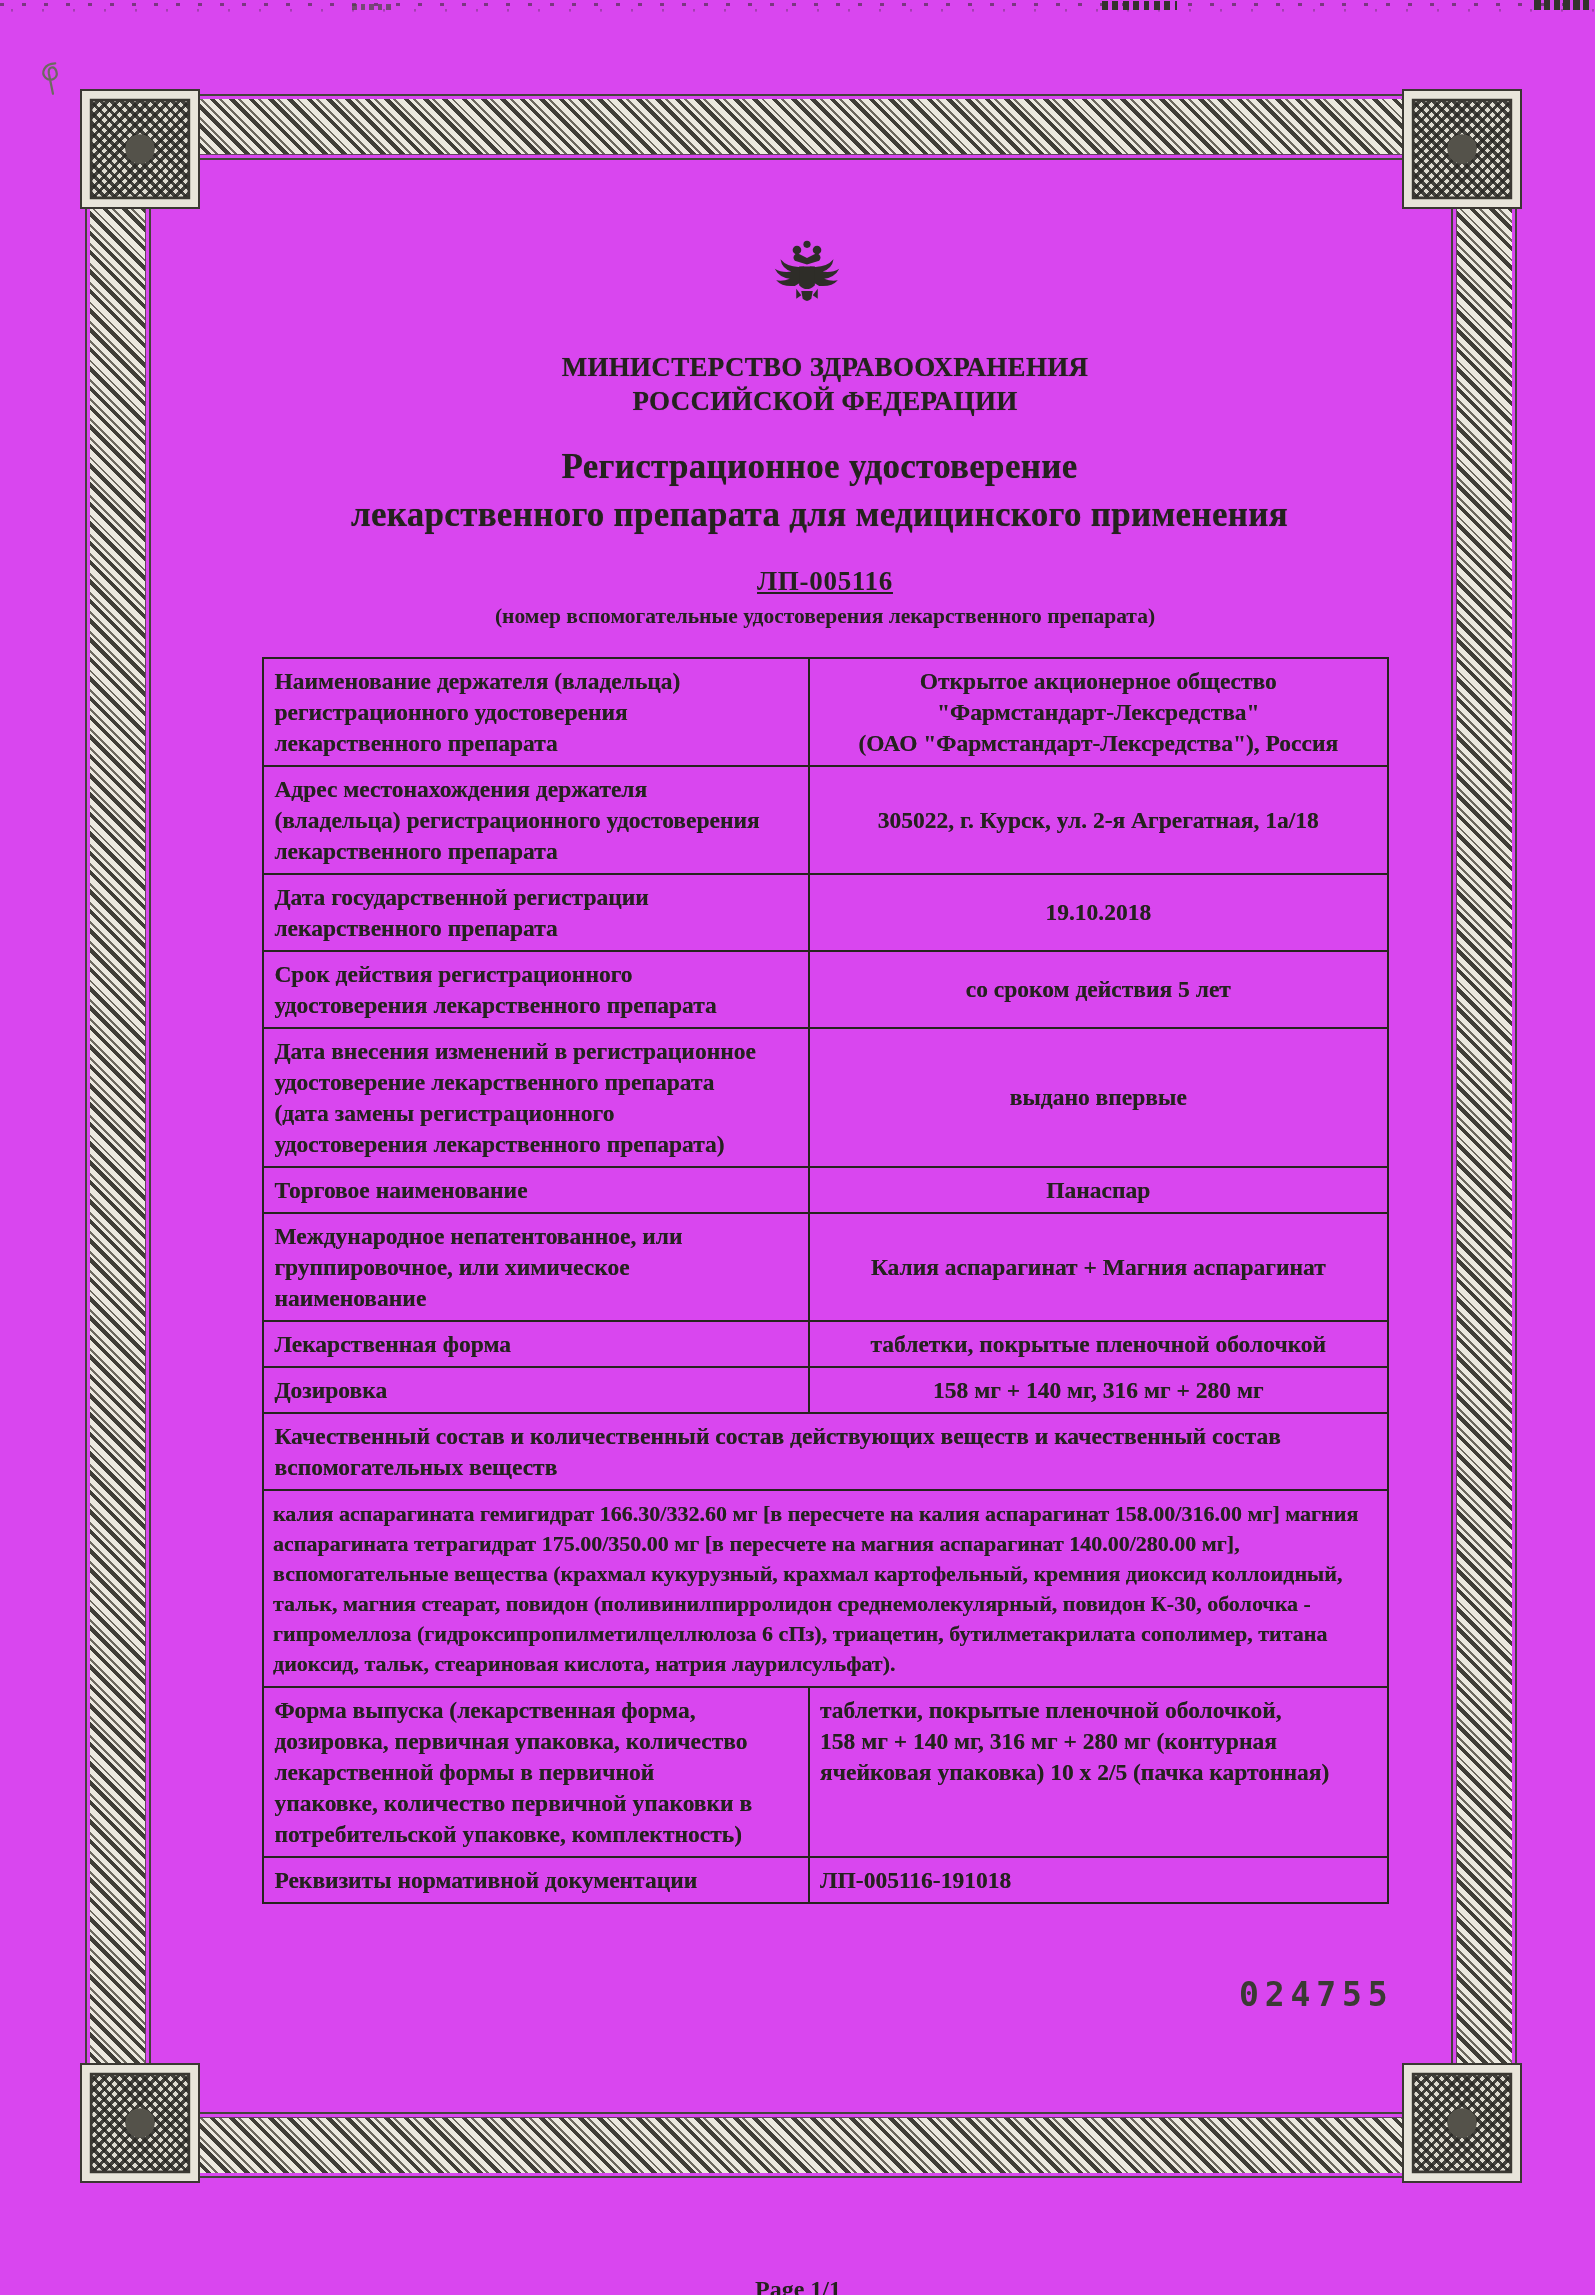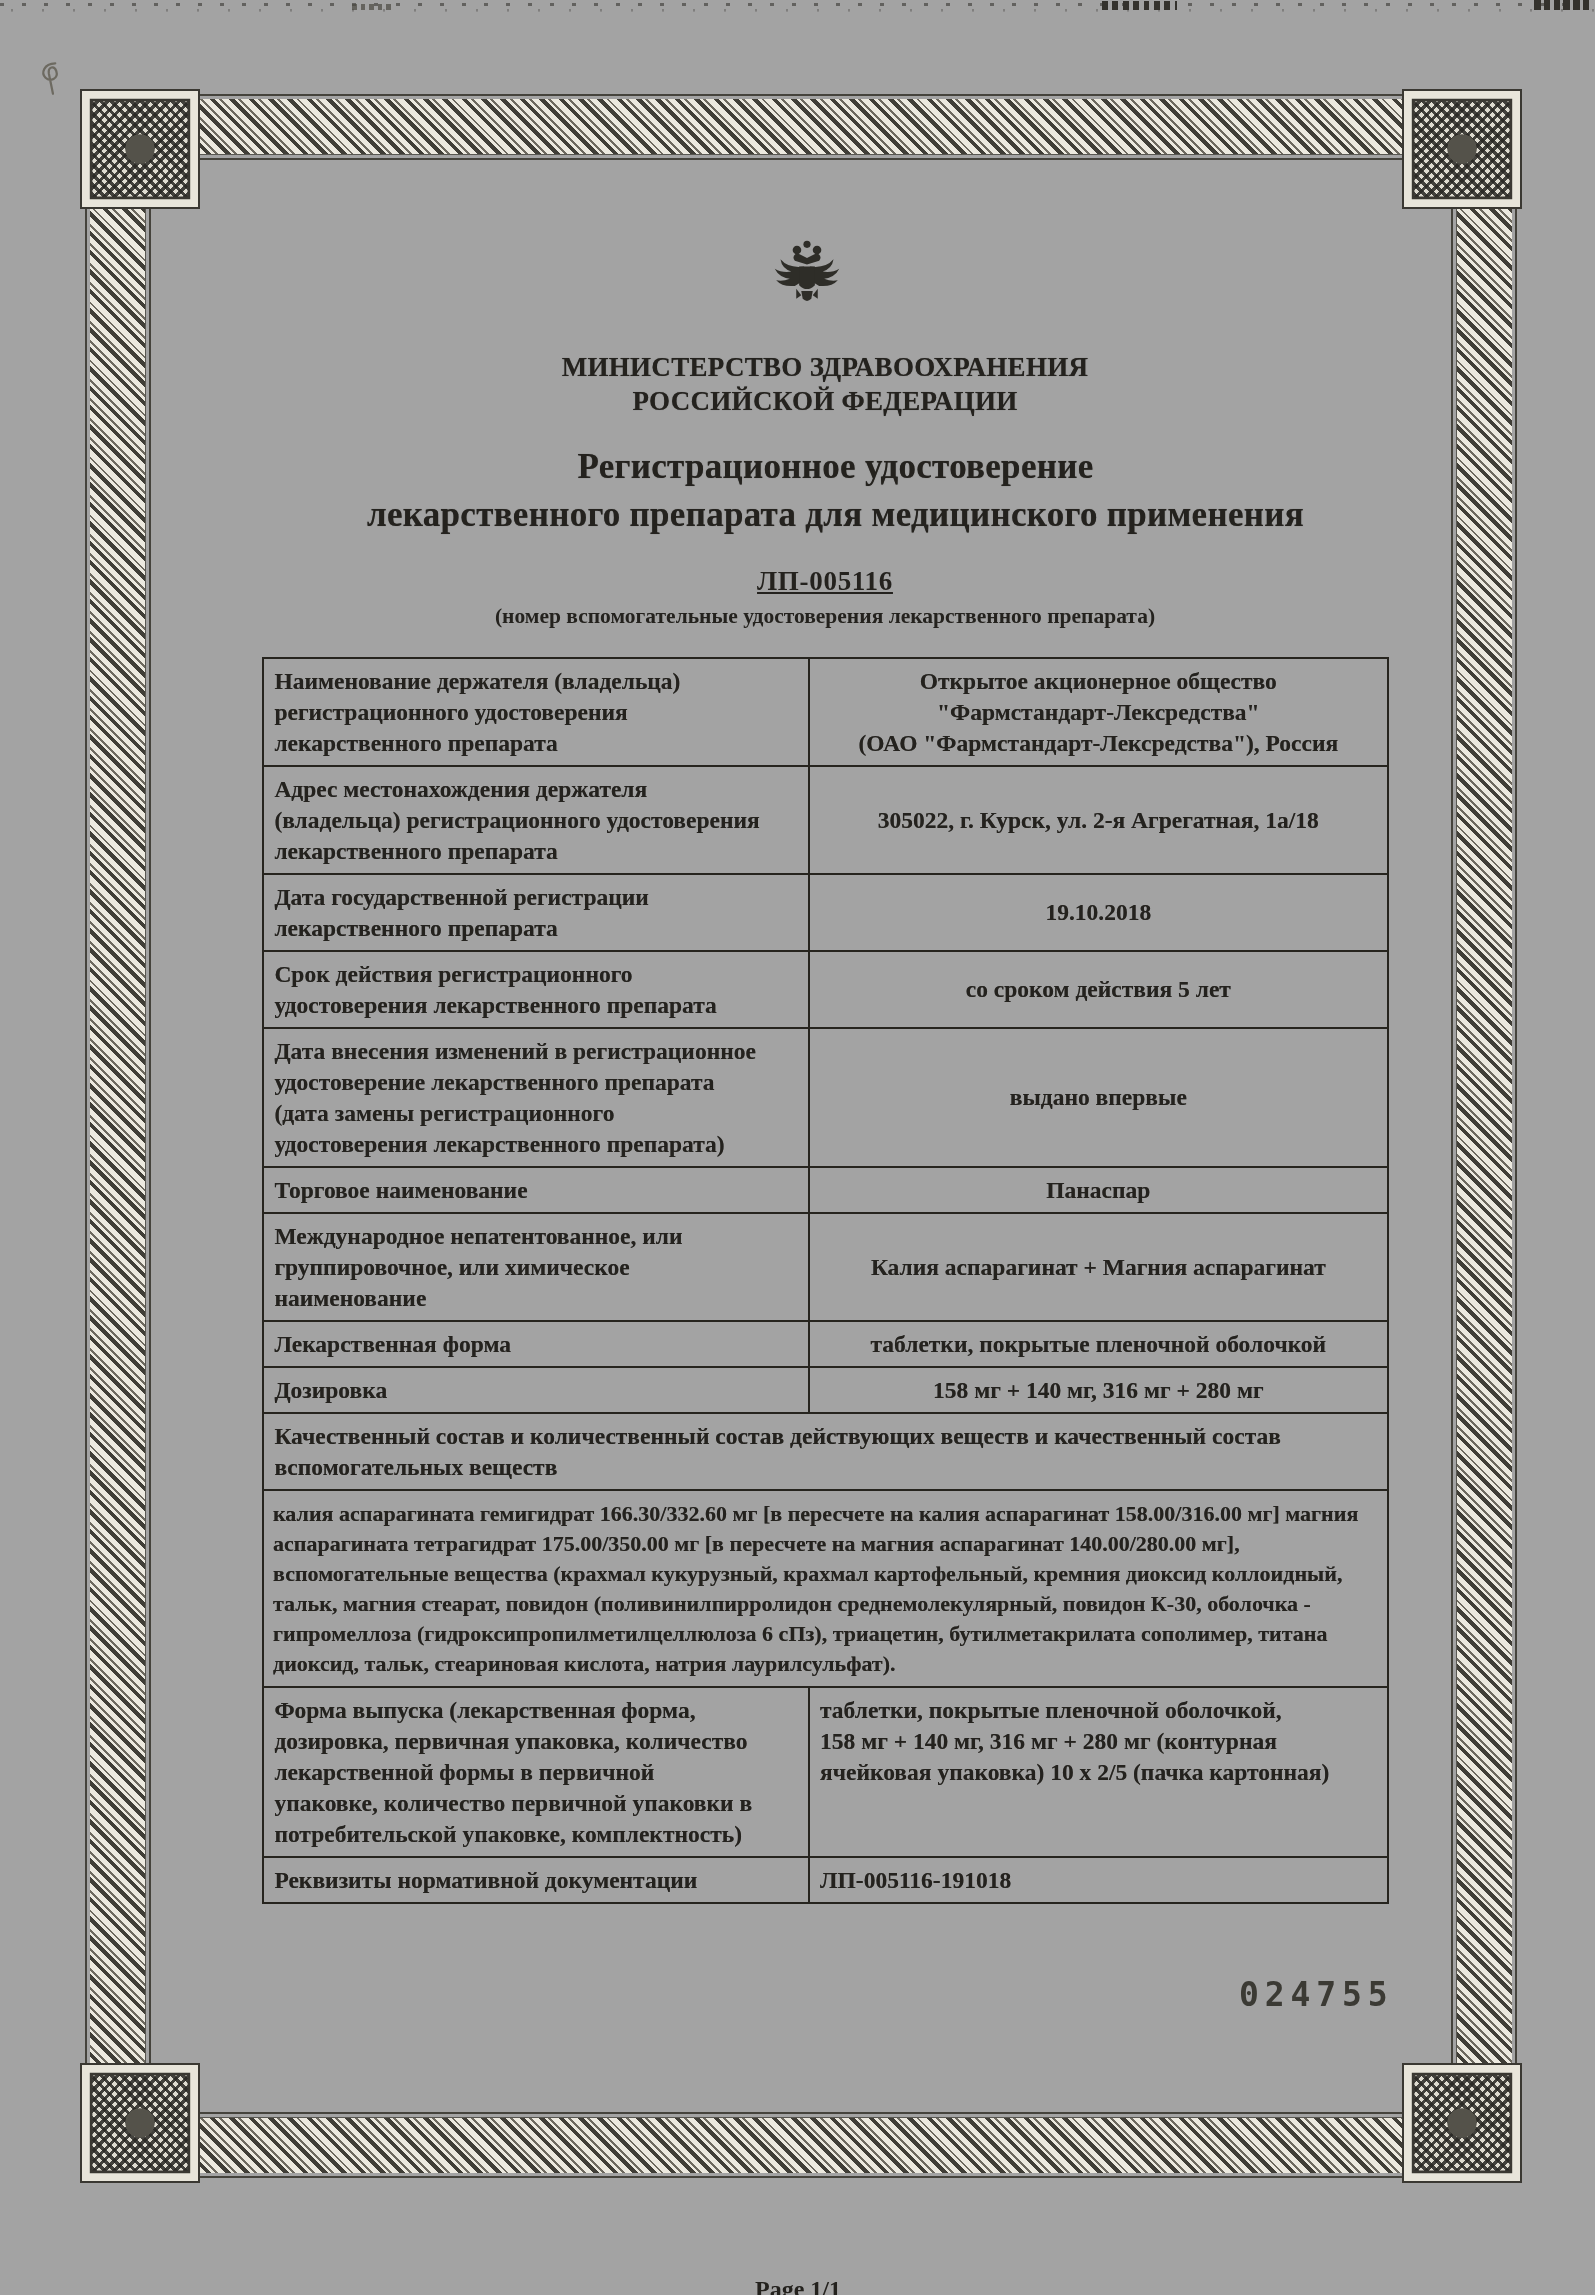--- a/index.html
+++ b/index.html
@@ -1,19 +1,19 @@
 <!DOCTYPE html>
 <html style="font-size:10.4px"><head>
 <meta charset="utf-8">
 <style>
   html,body{margin:0;padding:0;background:#e8e6e0;}
   .page{
     position:relative;
     width:1596px;height:2295px;
-    background:#a3a3a3;
+    background:#d946ef;
     overflow:hidden;
     font-family:"Liberation Serif","DejaVu Serif",serif;
     font-weight:bold;
     color:#24221e;
   }
   
   .scan-noise{
     position:absolute;left:0;top:0;width:1596px;height:19.6px;
     background:
       repeating-linear-gradient(90deg, rgba(45,43,38,.55) 0 3.9px, transparent 3.9px 22px) 0 2.6px/1596px 3.3px no-repeat,
@@ -48,21 +48,21 @@
   .corner.tl{left:-10.4px;top:-10.4px;}
   .corner.tr{right:-10.4px;top:-10.4px;}
   .corner.bl{left:-10.4px;bottom:-10.4px;}
   .corner.br{right:-10.4px;bottom:-10.4px;}
   
   .emblem{position:absolute;left:764px;top:235px;width:86px;height:86px;}
   
   .ministry{position:absolute;left:261px;top:350px;width:1128px;text-align:center;
     font-size:27px;line-height:1.26;white-space:pre-line;letter-spacing:0.3px;
     text-shadow:0 0 0.7px rgba(30,28,24,.55);}
-  .title{position:absolute;left:180px;top:443px;width:1311px;text-align:center;
+  .title{position:absolute;left:164px;top:443px;width:1311px;text-align:center;
     font-size:35px;line-height:1.38;white-space:pre-line;letter-spacing:0.3px;
     text-shadow:0 0 0.7px rgba(30,28,24,.55);}
   .reg-number{position:absolute;left:261px;top:566px;width:1128px;text-align:center;
     font-size:27px;text-decoration:underline;letter-spacing:0.7px;}
   .reg-caption{position:absolute;left:261px;top:604px;width:1128px;text-align:center;
     font-size:21.5px;}
   
   .doc-table{position:absolute;left:262px;top:657px;width:1127px;
     border-collapse:collapse;font-size:23.5px;table-layout:fixed;
     text-shadow:0 0 0.5px rgba(30,28,24,.5);}

